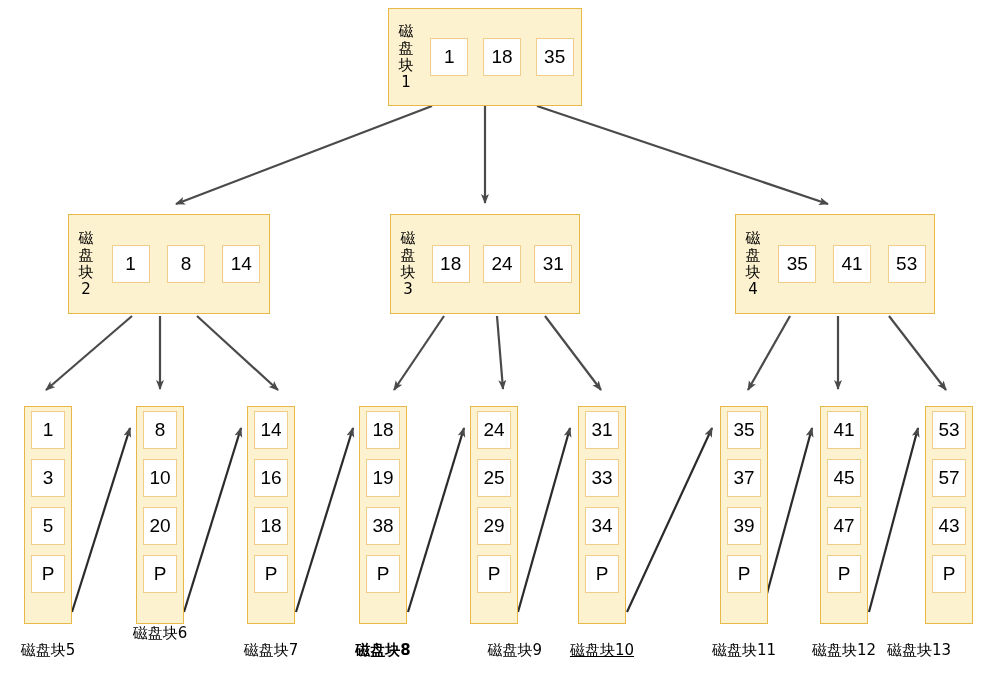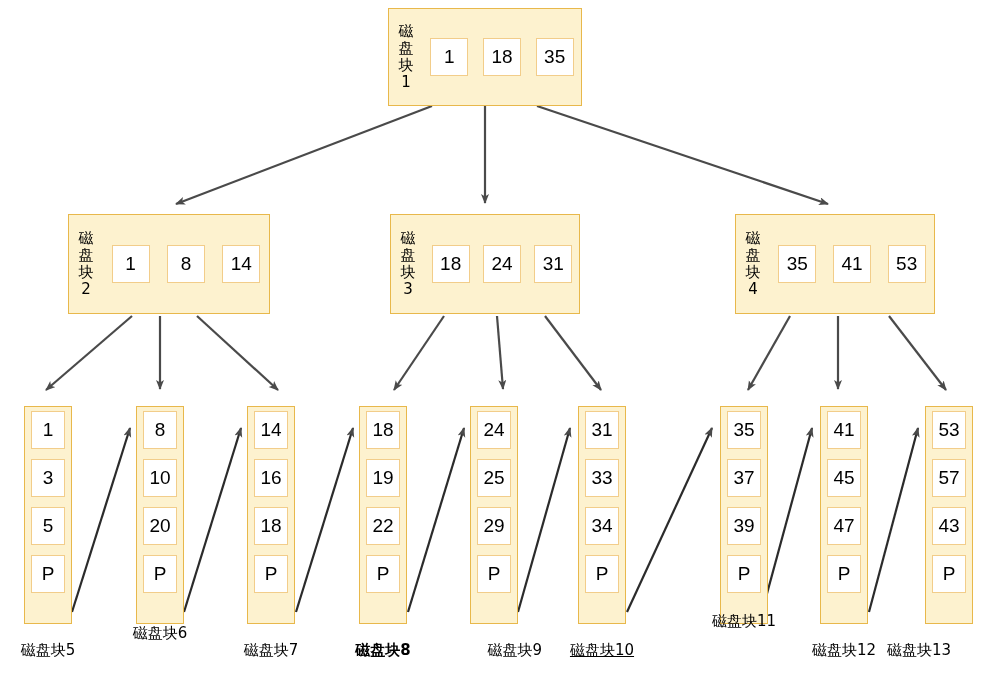--- a/index.html
+++ b/index.html
@@ -259,21 +259,21 @@
     <div class="lcell">14</div>
     <div class="lcell">16</div>
     <div class="lcell">18</div>
     <div class="lcell">P</div>
   </div>
   <div class="leaf-caption" style="left:223px; top:641px; width:96px;">磁盘块7</div>
 
   <div class="leaf" style="left:359px; top:406px; height:218px;">
     <div class="lcell">18</div>
     <div class="lcell">19</div>
-    <div class="lcell">22</div>
+    <div class="lcell">38</div>
     <div class="lcell">P</div>
   </div>
   <div class="leaf-caption" style="left:335px; top:641px; width:96px;font-weight:bold;">磁盘块8</div>
 
   <div class="leaf" style="left:470px; top:406px; height:218px;">
     <div class="lcell">24</div>
     <div class="lcell">25</div>
     <div class="lcell">29</div>
     <div class="lcell">P</div>
   </div>
@@ -286,21 +286,21 @@
     <div class="lcell">P</div>
   </div>
   <div class="leaf-caption" style="left:551px; top:641px; width:102px;text-decoration:underline;">磁盘块10</div>
 
   <div class="leaf" style="left:720px; top:406px; height:218px;">
     <div class="lcell">35</div>
     <div class="lcell">37</div>
     <div class="lcell">39</div>
     <div class="lcell">P</div>
   </div>
-  <div class="leaf-caption" style="left:693px; top:612px; width:102px;">磁盘块11</div>
+  <div class="leaf-caption" style="left:693px; top:641px; width:102px;">磁盘块11</div>
 
   <div class="leaf" style="left:820px; top:406px; height:218px;">
     <div class="lcell">41</div>
     <div class="lcell">45</div>
     <div class="lcell">47</div>
     <div class="lcell">P</div>
   </div>
   <div class="leaf-caption" style="left:793px; top:641px; width:102px;">磁盘块12</div>
 
   <div class="leaf" style="left:925px; top:406px; height:218px;">

